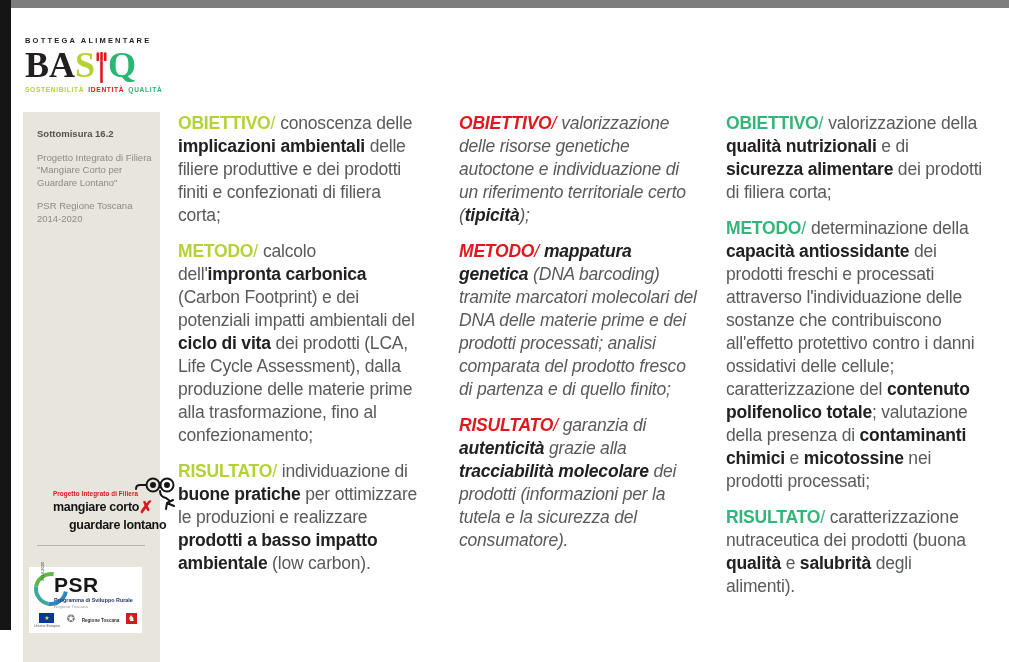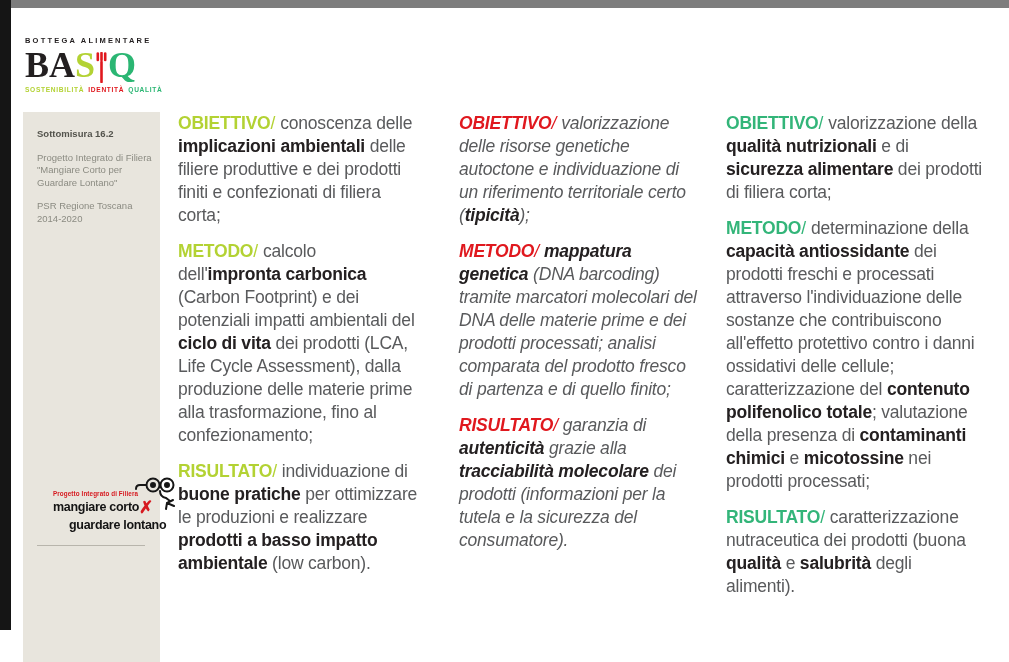--- a/index.html
+++ b/index.html
@@ -114,20 +114,36 @@
           <circle cx="36" cy="10" r="2" fill="#161616"></circle>
           <path d="M15 10 H9 q-4 0 -4 4"></path>
           <path d="M29 16 q0 6 6 7 l4 3"></path>
           <path d="M36 28 l6 -3 M36 28 l7 3 M36 28 l-1 6"></path>
         </g>
       </svg>
     </div>
 
     <div class="sidebar-divider"></div>
 
+    <div class="psr-box">
+      <div class="psr-arc"></div>
+      <div class="psr-years">2014-2020</div>
+      <div class="psr-acronym">PSR</div>
+      <div class="psr-sub">Programma di Sviluppo Rurale</div>
+      <div class="psr-region">Regione Toscana</div>
+      <div class="psr-partners">
+        <div class="partner">
+          <span class="eu-flag">★</span>
+          <span class="partner-label">Unione Europea</span>
+        </div>
+        <span class="italy-emblem">✪</span>
+        <span class="rt-label">Regione Toscana</span>
+        <span class="pegasus">♞</span>
+      </div>
+    </div>
   </div>
 
   <div class="main">
 
     <section class="col col-1">
       <p class="para">
         <span class="hd" style="color: rgb(179, 210, 51);">OBIETTIVO</span><span class="slash" style="color: rgb(179, 210, 51);">/</span><span class="segs"><span>conoscenza delle </span><span class="b">implicazioni ambientali</span><span> delle filiere produttive e dei prodotti finiti e confezionati di filiera corta;</span></span>
       </p>
       <p class="para">
         <span class="hd" style="color: rgb(179, 210, 51);">METODO</span><span class="slash" style="color: rgb(179, 210, 51);">/</span><span class="segs"><span>calcolo dell'</span><span class="b">impronta carbonica</span><span> (Carbon Footprint) e dei potenziali impatti ambientali del </span><span class="b">ciclo di vita</span><span> dei prodotti (LCA, Life Cycle Assessment), dalla produzione delle materie prime alla trasformazione, fino al confezionamento;</span></span>

